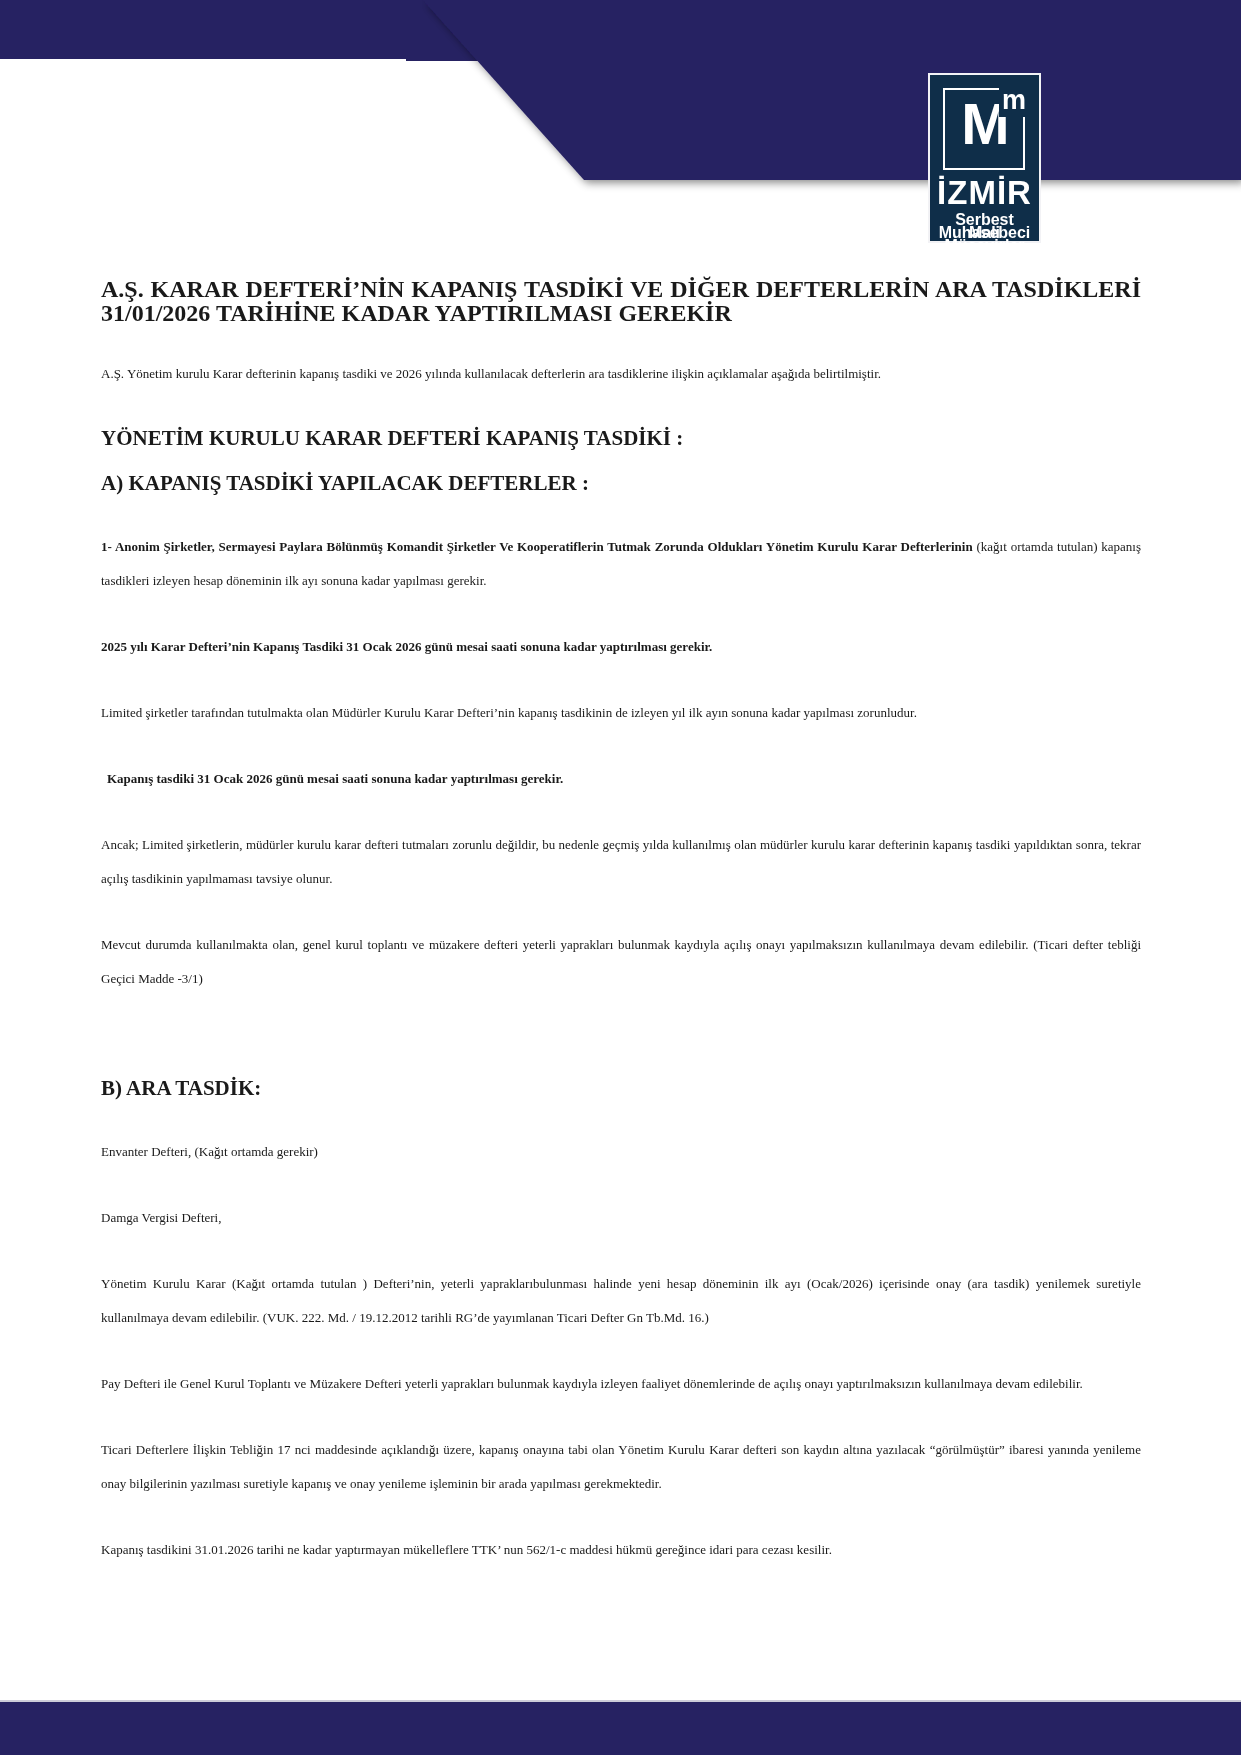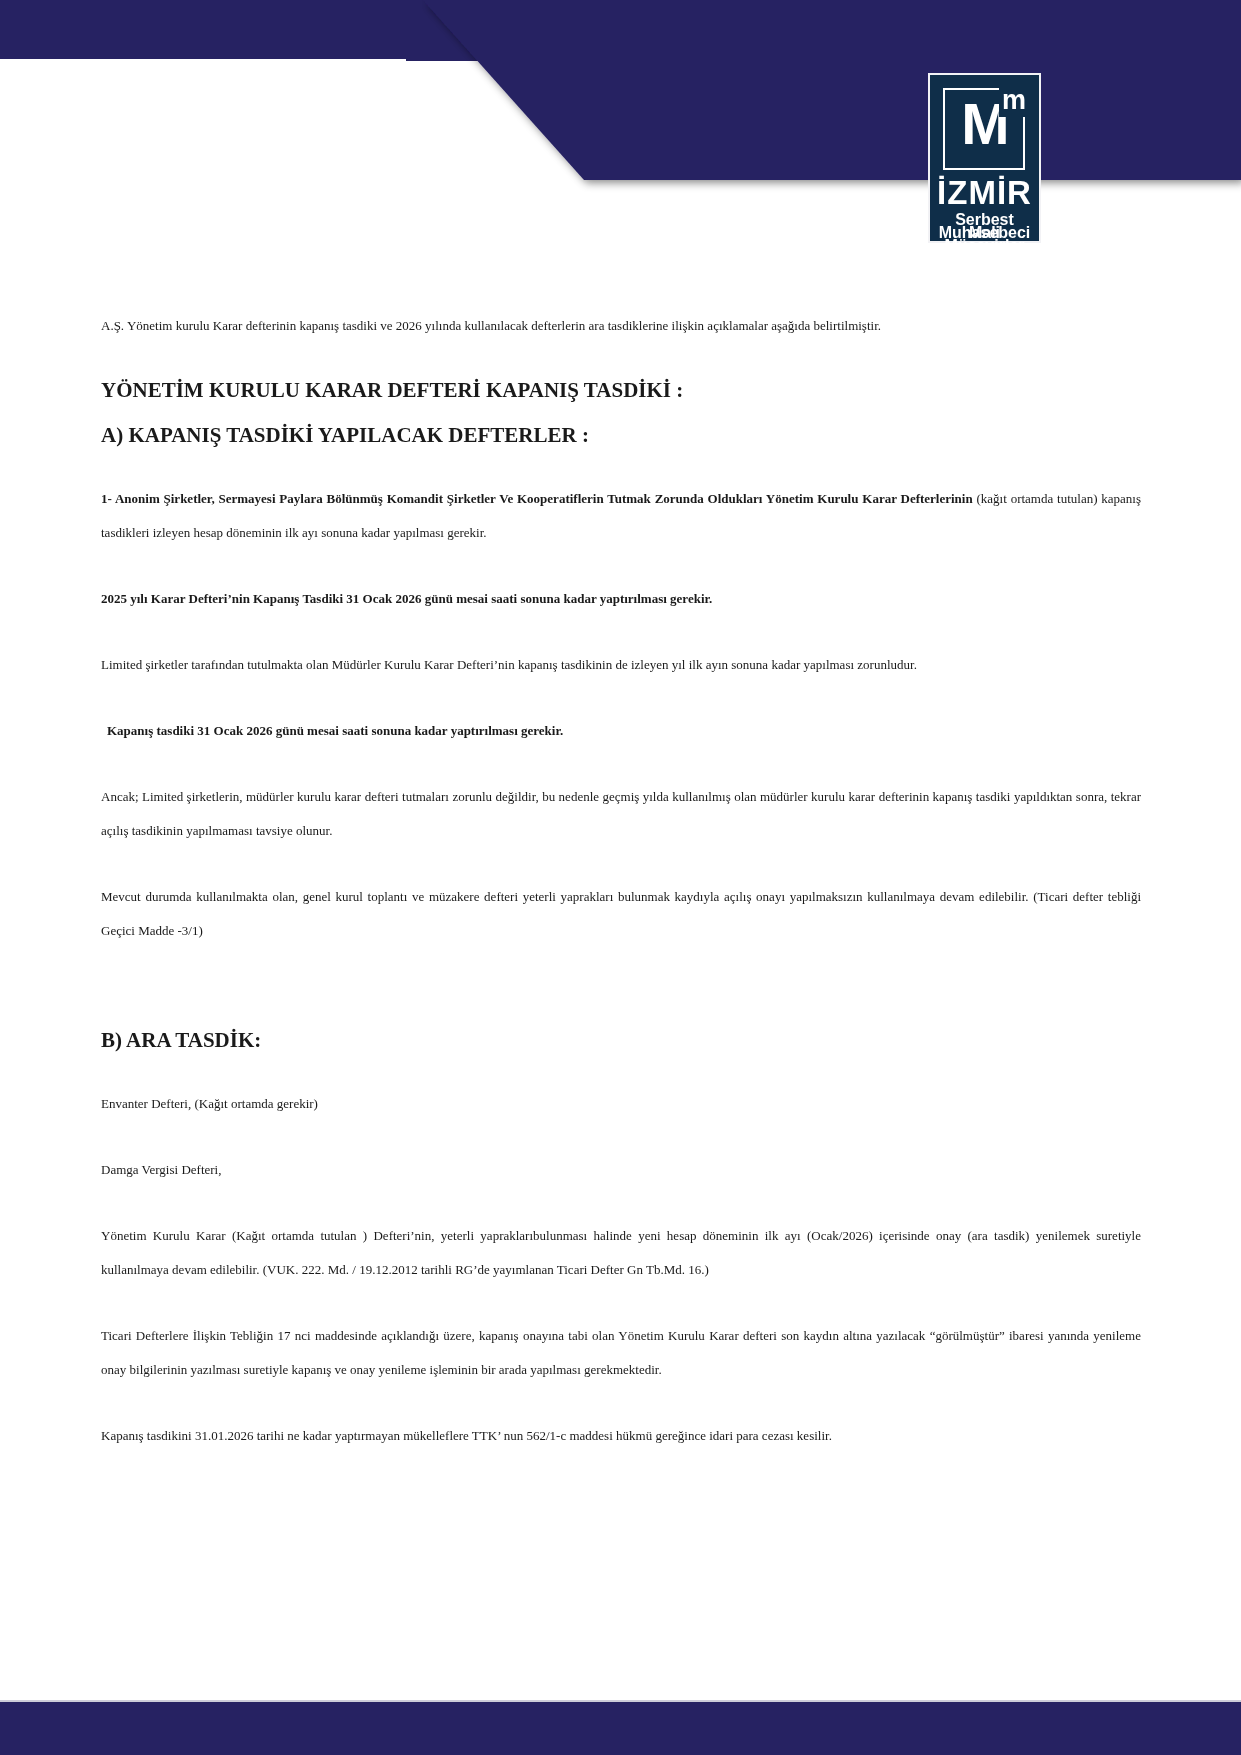--- a/index.html
+++ b/index.html
@@ -109,20 +109,21 @@
   <div class="logo-square"></div>
   <div class="logo-m">M</div>
   <div class="logo-m-small">m</div>
   <div class="logo-city">İZMİR</div>
   <div class="logo-org1">Serbest Muhasebeci</div>
   <div class="logo-org2">Mali Müşavirler Odası</div>
 </div>
 
 <div class="doc">
 
+  <div class="t">A.Ş. KARAR DEFTERİ’NİN KAPANIŞ TASDİKİ VE DİĞER DEFTERLERİN ARA TASDİKLERİ 31/01/2026 TARİHİNE KADAR YAPTIRILMASI GEREKİR</div>
 
   <div class="p">A.Ş. Yönetim kurulu Karar defterinin kapanış tasdiki ve 2026 yılında kullanılacak defterlerin ara tasdiklerine ilişkin açıklamalar aşağıda belirtilmiştir.</div>
 
   <div class="h">YÖNETİM KURULU KARAR DEFTERİ KAPANIŞ TASDİKİ :</div>
 
   <div class="h">A) KAPANIŞ TASDİKİ YAPILACAK DEFTERLER :</div>
 
   <div class="p"><span class="b">1- Anonim Şirketler, Sermayesi Paylara Bölünmüş Komandit Şirketler Ve Kooperatiflerin Tutmak Zorunda Oldukları Yönetim Kurulu Karar Defterlerinin</span><span> (kağıt ortamda tutulan) kapanış tasdikleri izleyen hesap döneminin ilk ayı sonuna kadar yapılması gerekir.</span></div>
 
   <div class="p b">2025 yılı Karar Defteri’nin Kapanış Tasdiki 31 Ocak 2026 günü mesai saati sonuna kadar yaptırılması gerekir.</div>
@@ -140,20 +141,21 @@
   <div class="spacer"></div>
 
   <div class="h">B) ARA TASDİK:</div>
 
   <div class="p">Envanter Defteri, (Kağıt ortamda gerekir)</div>
 
   <div class="p">Damga Vergisi Defteri,</div>
 
   <div class="p">Yönetim Kurulu Karar (Kağıt ortamda tutulan ) Defteri’nin, yeterli yapraklarıbulunması halinde yeni hesap döneminin ilk ayı (Ocak/2026) içerisinde onay (ara tasdik) yenilemek suretiyle kullanılmaya devam edilebilir. (VUK. 222. Md. / 19.12.2012 tarihli RG’de yayımlanan Ticari Defter Gn Tb.Md. 16.)</div>
 
+  <div class="p">Pay Defteri ile Genel Kurul Toplantı ve Müzakere Defteri yeterli yaprakları bulunmak kaydıyla izleyen faaliyet dönemlerinde de açılış onayı yaptırılmaksızın kullanılmaya devam edilebilir.</div>
 
   <div class="p">Ticari Defterlere İlişkin Tebliğin 17 nci maddesinde açıklandığı üzere, kapanış onayına tabi olan Yönetim Kurulu Karar defteri son kaydın altına yazılacak “görülmüştür” ibaresi yanında yenileme onay bilgilerinin yazılması suretiyle kapanış ve onay yenileme işleminin bir arada yapılması gerekmektedir.</div>
 
   <div class="p">Kapanış tasdikini 31.01.2026 tarihi ne kadar yaptırmayan mükelleflere TTK’ nun 562/1-c maddesi hükmü gereğince idari para cezası kesilir.</div>
 
 </div>
 
 <div class="footer-bar"></div>
 
 </body></html>

